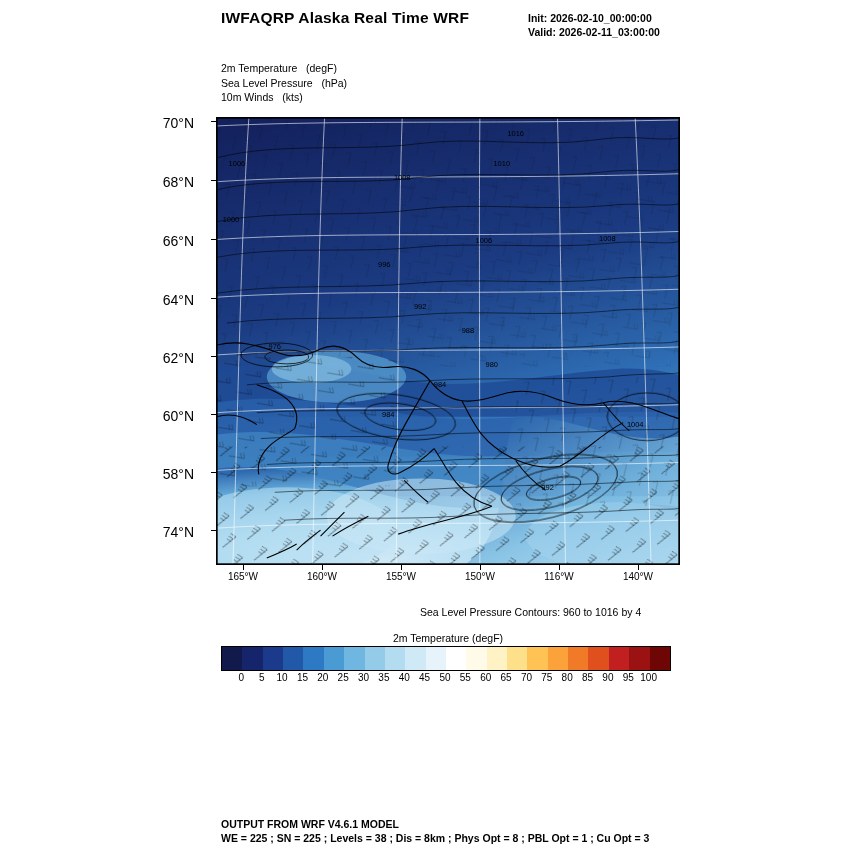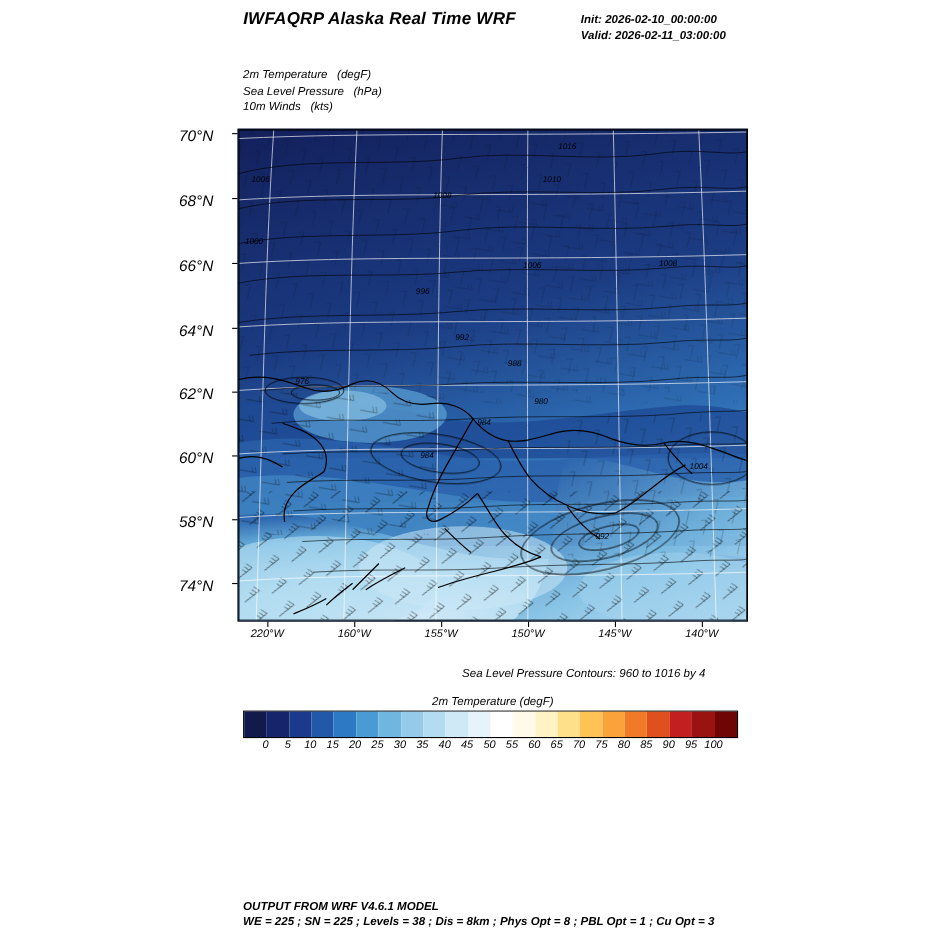--- a/index.html
+++ b/index.html
@@ -14,21 +14,20 @@
     font-family: "Liberation Sans", sans-serif;
     color: #000000;
     overflow: hidden;
   }
 
   .page {
     position: absolute;
     left: 0; top: 0;
     width: 850px;
     height: 716px;
-    font-style: italic;
   }
 
   
   .main-title {
     position: absolute;
     left: 0;
     top: 9px;
     width: 690px;
     text-align: center;
     font-size: 15.5px;
@@ -344,25 +343,25 @@
 
   <div class="tick-h" style="left:211px; top:121px;"></div>
   <div class="tick-h" style="left:211px; top:180px;"></div>
   <div class="tick-h" style="left:211px; top:239px;"></div>
   <div class="tick-h" style="left:211px; top:298px;"></div>
   <div class="tick-h" style="left:211px; top:356px;"></div>
   <div class="tick-h" style="left:211px; top:414px;"></div>
   <div class="tick-h" style="left:211px; top:472px;"></div>
   <div class="tick-h" style="left:211px; top:530px;"></div>
 
-  <div class="lon-label" style="left:243px;">220°W</div>
+  <div class="lon-label" style="left:243px;">165°W</div>
   <div class="lon-label" style="left:322px;">160°W</div>
   <div class="lon-label" style="left:401px;">155°W</div>
   <div class="lon-label" style="left:480px;">150°W</div>
-  <div class="lon-label" style="left:559px;">145°W</div>
+  <div class="lon-label" style="left:559px;">116°W</div>
   <div class="lon-label" style="left:638px;">140°W</div>
 
   <div class="tick-v" style="left:243px; top:565px;"></div>
   <div class="tick-v" style="left:322px; top:565px;"></div>
   <div class="tick-v" style="left:401px; top:565px;"></div>
   <div class="tick-v" style="left:480px; top:565px;"></div>
   <div class="tick-v" style="left:559px; top:565px;"></div>
   <div class="tick-v" style="left:638px; top:565px;"></div>
 
   <div class="contour-note">Sea Level Pressure Contours: 960 to 1016 by 4</div>

